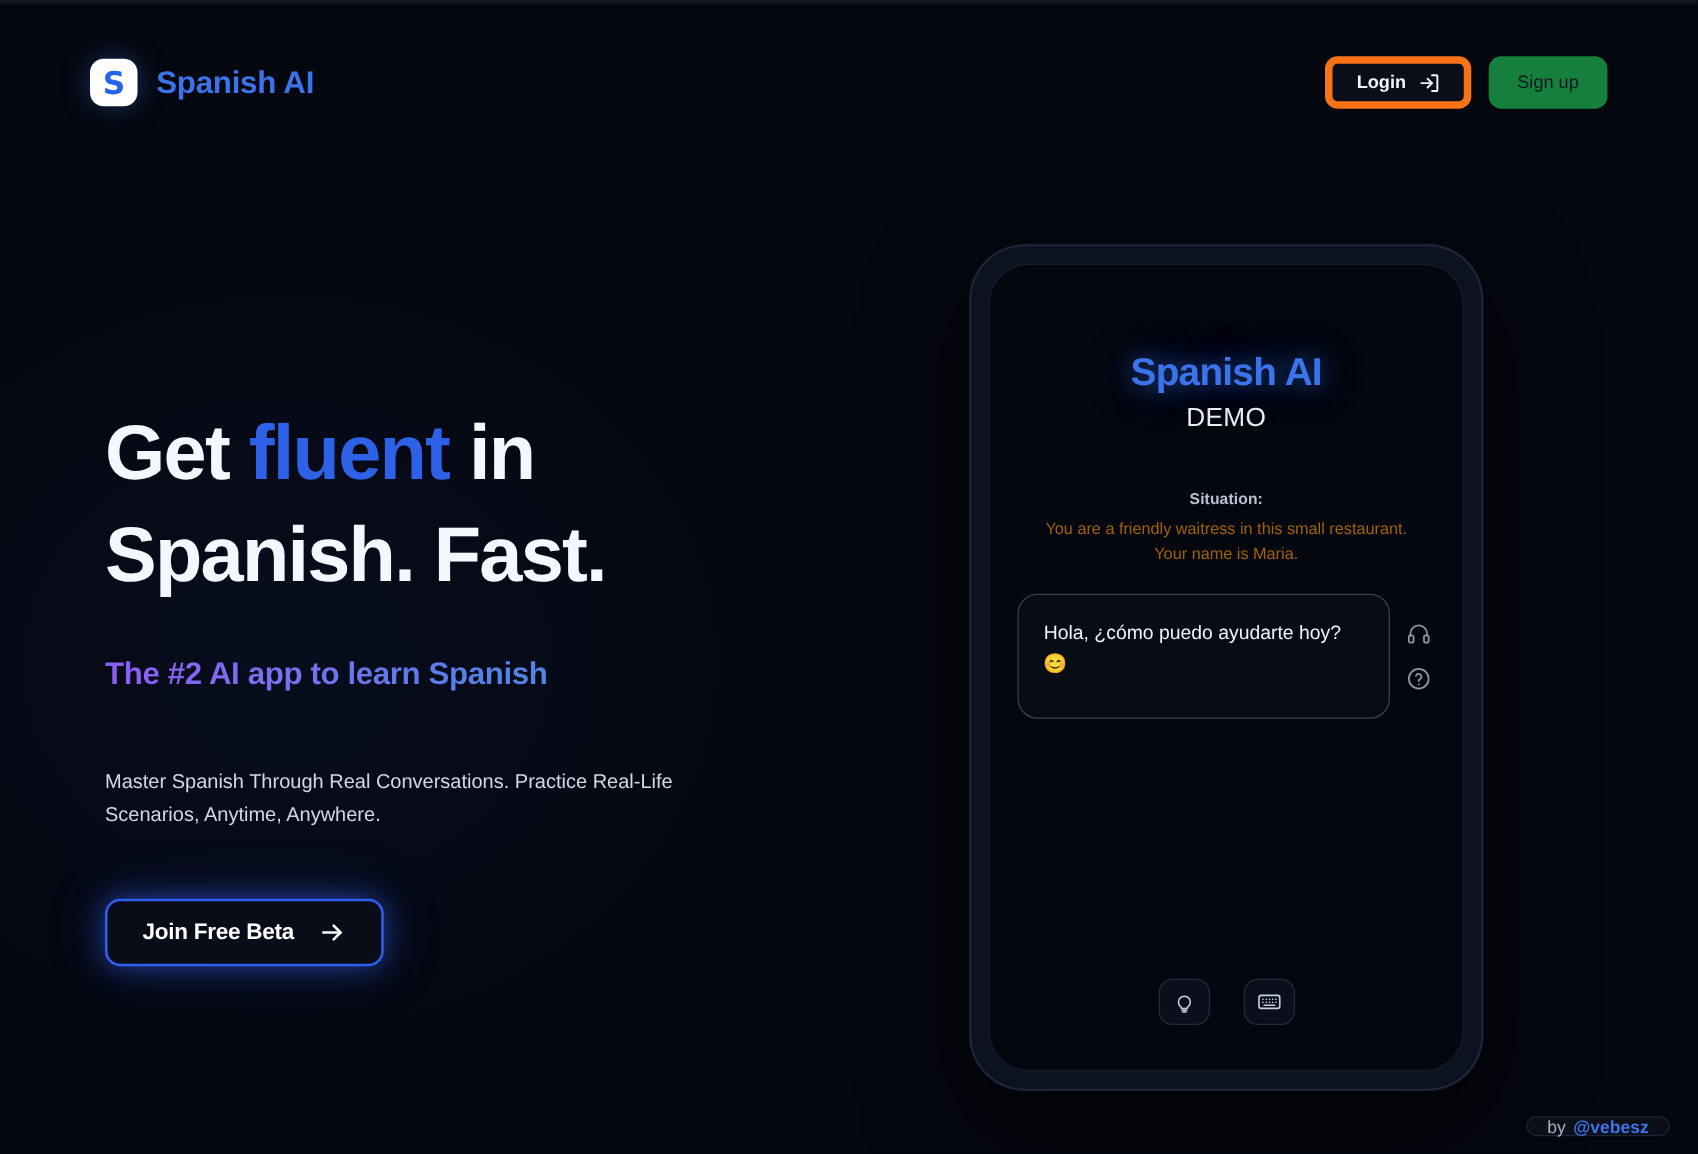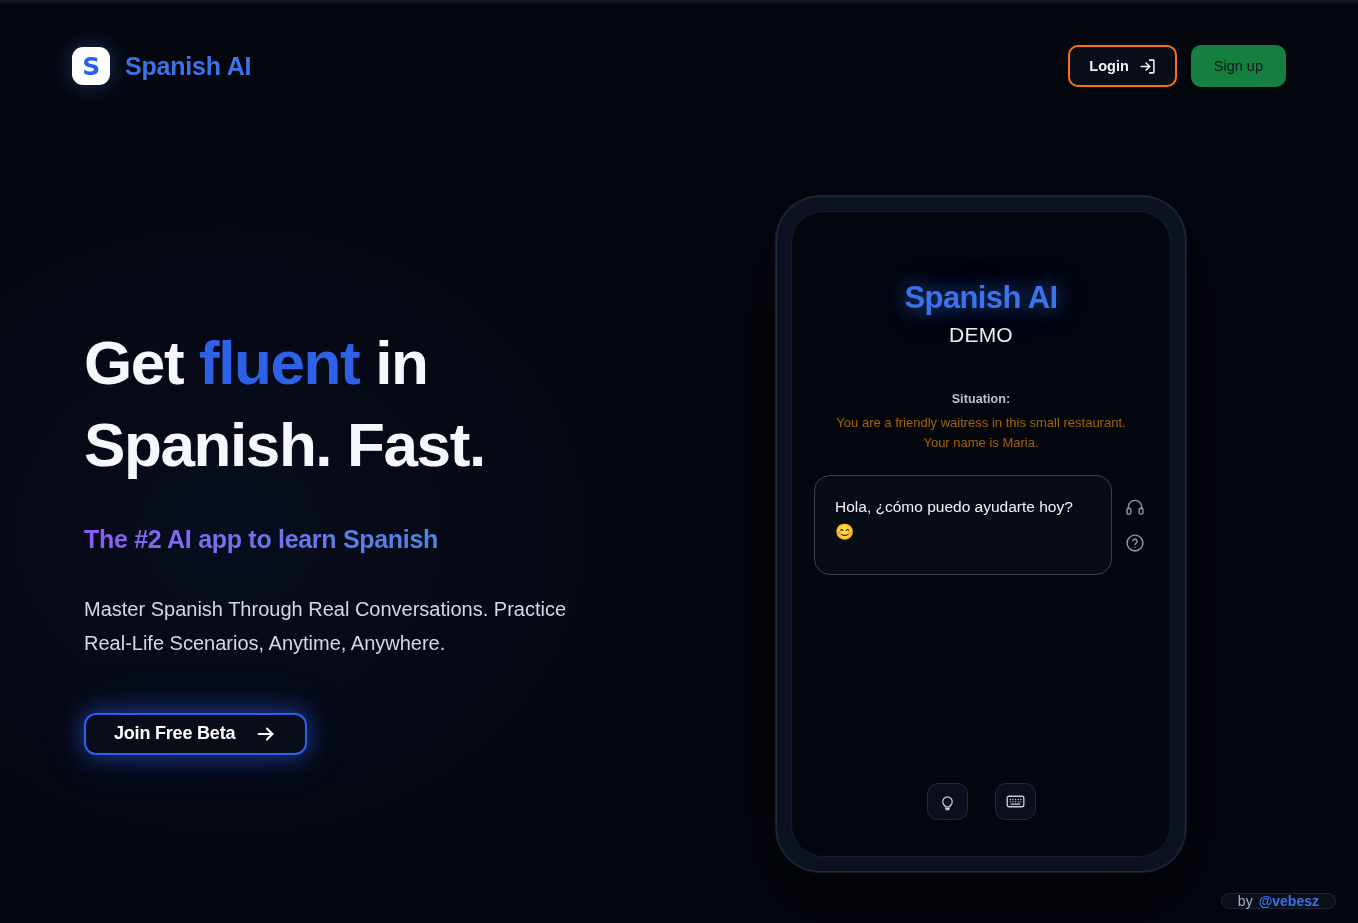--- a/index.html
+++ b/index.html
@@ -86,21 +86,21 @@
   }
 
   .btn-login {
     display: inline-flex;
     align-items: center;
     gap: 10px;
     height: 42px;
     padding: 0 19px;
     border-radius: 10px;
     background: #0a0e18;
-    border: 2px solid #f97316;
+    border: 6px solid #f97316;
     color: #f1f4f9;
     font-size: 14.5px;
     font-weight: 700;
     cursor: pointer;
     font-family: "Liberation Sans", sans-serif;
   }
 
   .btn-login svg { display: block; }
 
   .btn-signup {
@@ -144,37 +144,37 @@
     letter-spacing: -0.3px;
     background: linear-gradient(90deg, #8b5cf6 0%, #7c6ef0 35%, #5c7ce8 75%, #4f86e4 100%);
     -webkit-background-clip: text;
     background-clip: text;
     -webkit-text-fill-color: transparent;
     color: #7b6bee;
     display: inline-block;
   }
 
   .hero-body {
-    margin-top: 38px;
-    font-size: 20px;
+    margin-top: 58px;
+    font-size: 16px;
     line-height: 1.72;
     color: #d3d9e4;
     max-width: 500px;
     font-weight: 400;
   }
 
   .cta-wrap {
     margin-top: 52px;
   }
 
   .btn-cta {
     display: inline-flex;
     align-items: center;
     gap: 20px;
-    height: 42px;
+    height: 54px;
     padding: 0 28px;
     border-radius: 12px;
     background: #090d17;
     border: 2px solid #2f5ff0;
     color: #ffffff;
     font-size: 18px;
     font-weight: 700;
     letter-spacing: -0.2px;
     cursor: pointer;
     box-shadow: 0 0 22px rgba(47,95,240,0.55), 0 0 48px rgba(47,95,240,0.22);

